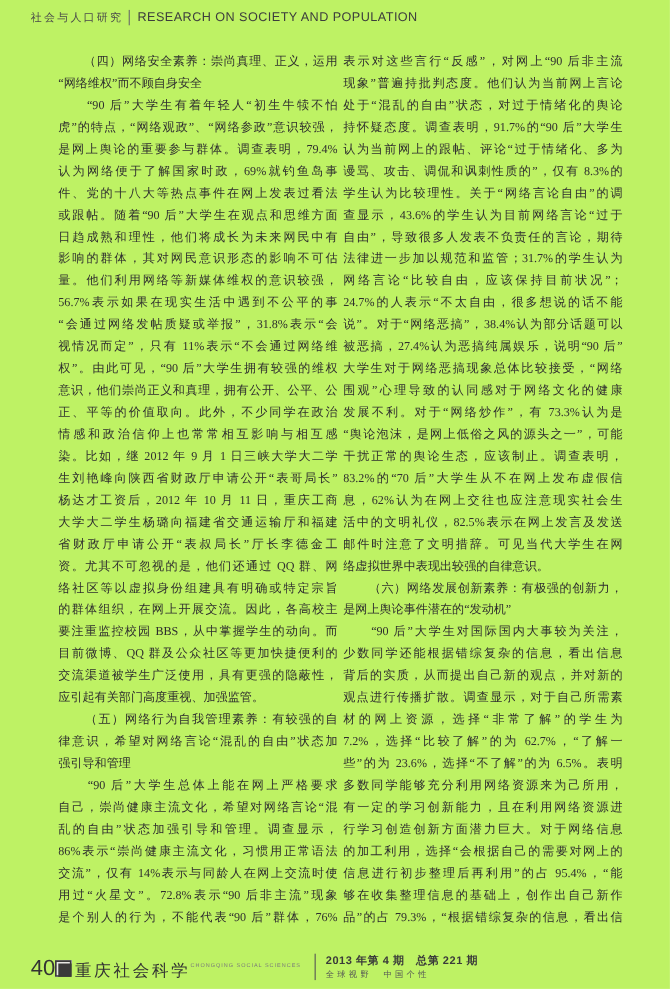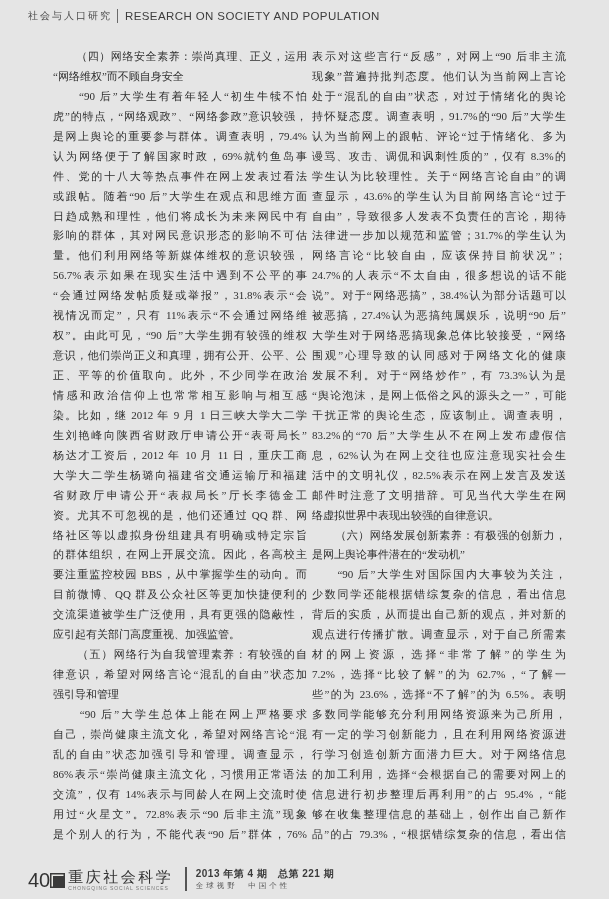--- a/index.html
+++ b/index.html
@@ -2,21 +2,21 @@
 <html><head>
 <meta charset="utf-8">
 <style>
   html,body{margin:0;padding:0;}
   body{
     width:609px;height:899px;overflow:hidden;
     background:#fdfdfb;
     font-family:"Liberation Serif", serif;
     -webkit-font-smoothing:antialiased;
   }
-  .page{position:relative;width:609px;height:899px;background:#e5e5e5;color:#2e2e2e;}
+  .page{position:relative;width:609px;height:899px;background:#bef264;color:#2e2e2e;}
 
   
   .header{position:absolute;top:7px;left:28px;display:flex;align-items:center;height:18px;}
   .h-cn{font-size:10px;color:#4a4a4a;letter-spacing:2px;}
   .h-div{display:inline-block;width:1px;height:14px;background:#6a6a6a;margin:0 7px 0 5px;}
   .h-en{font-family:"Liberation Sans", sans-serif;font-size:11.5px;color:#3d3d3d;letter-spacing:0.4px;}
 
   
   .col{position:absolute;top:47px;width:254px;}
   .col-left{left:53px;}
@@ -30,21 +30,21 @@
   .tline.noj{text-align:center;text-align-last:left;}
 
   
   .footer{position:absolute;left:28px;bottom:8px;display:flex;align-items:flex-end;height:28px;}
   .pnum{font-family:"Liberation Sans", sans-serif;font-size:20px;color:#333;line-height:22px;margin-right:0;}
   .logo{
     display:inline-block;width:15px;height:15px;margin:0 3px 3px 0;
     background:#3a3a3a;
     box-shadow:inset 0 0 0 1.5px #3a3a3a, inset 3px 3px 0 0 #e8e8e4;
   }
-  .jblock{display:flex;flex-direction:column;justify-content:flex-end;margin-right:10px;}
+  .jblock{display:flex;flex-direction:row;justify-content:flex-end;margin-right:10px;}
   .jcn{font-size:15px;color:#333;letter-spacing:2.5px;line-height:16px;}
   .jen{font-family:"Liberation Sans", sans-serif;font-size:5px;color:#7a7a7a;letter-spacing:0.9px;line-height:6px;}
   .f-div{display:inline-block;width:1.5px;height:24px;background:#555;margin:0 9px 0 2px;}
   .iblock{display:flex;flex-direction:column;justify-content:flex-start;}
   .issue{font-family:"Liberation Sans", sans-serif;font-size:10px;font-weight:bold;color:#3a3a3a;letter-spacing:0.5px;line-height:12px;}
   .slogan{font-size:7.5px;color:#555;letter-spacing:3px;line-height:10px;margin-top:1px;}
 </style>
 </head>
 <body>
 

